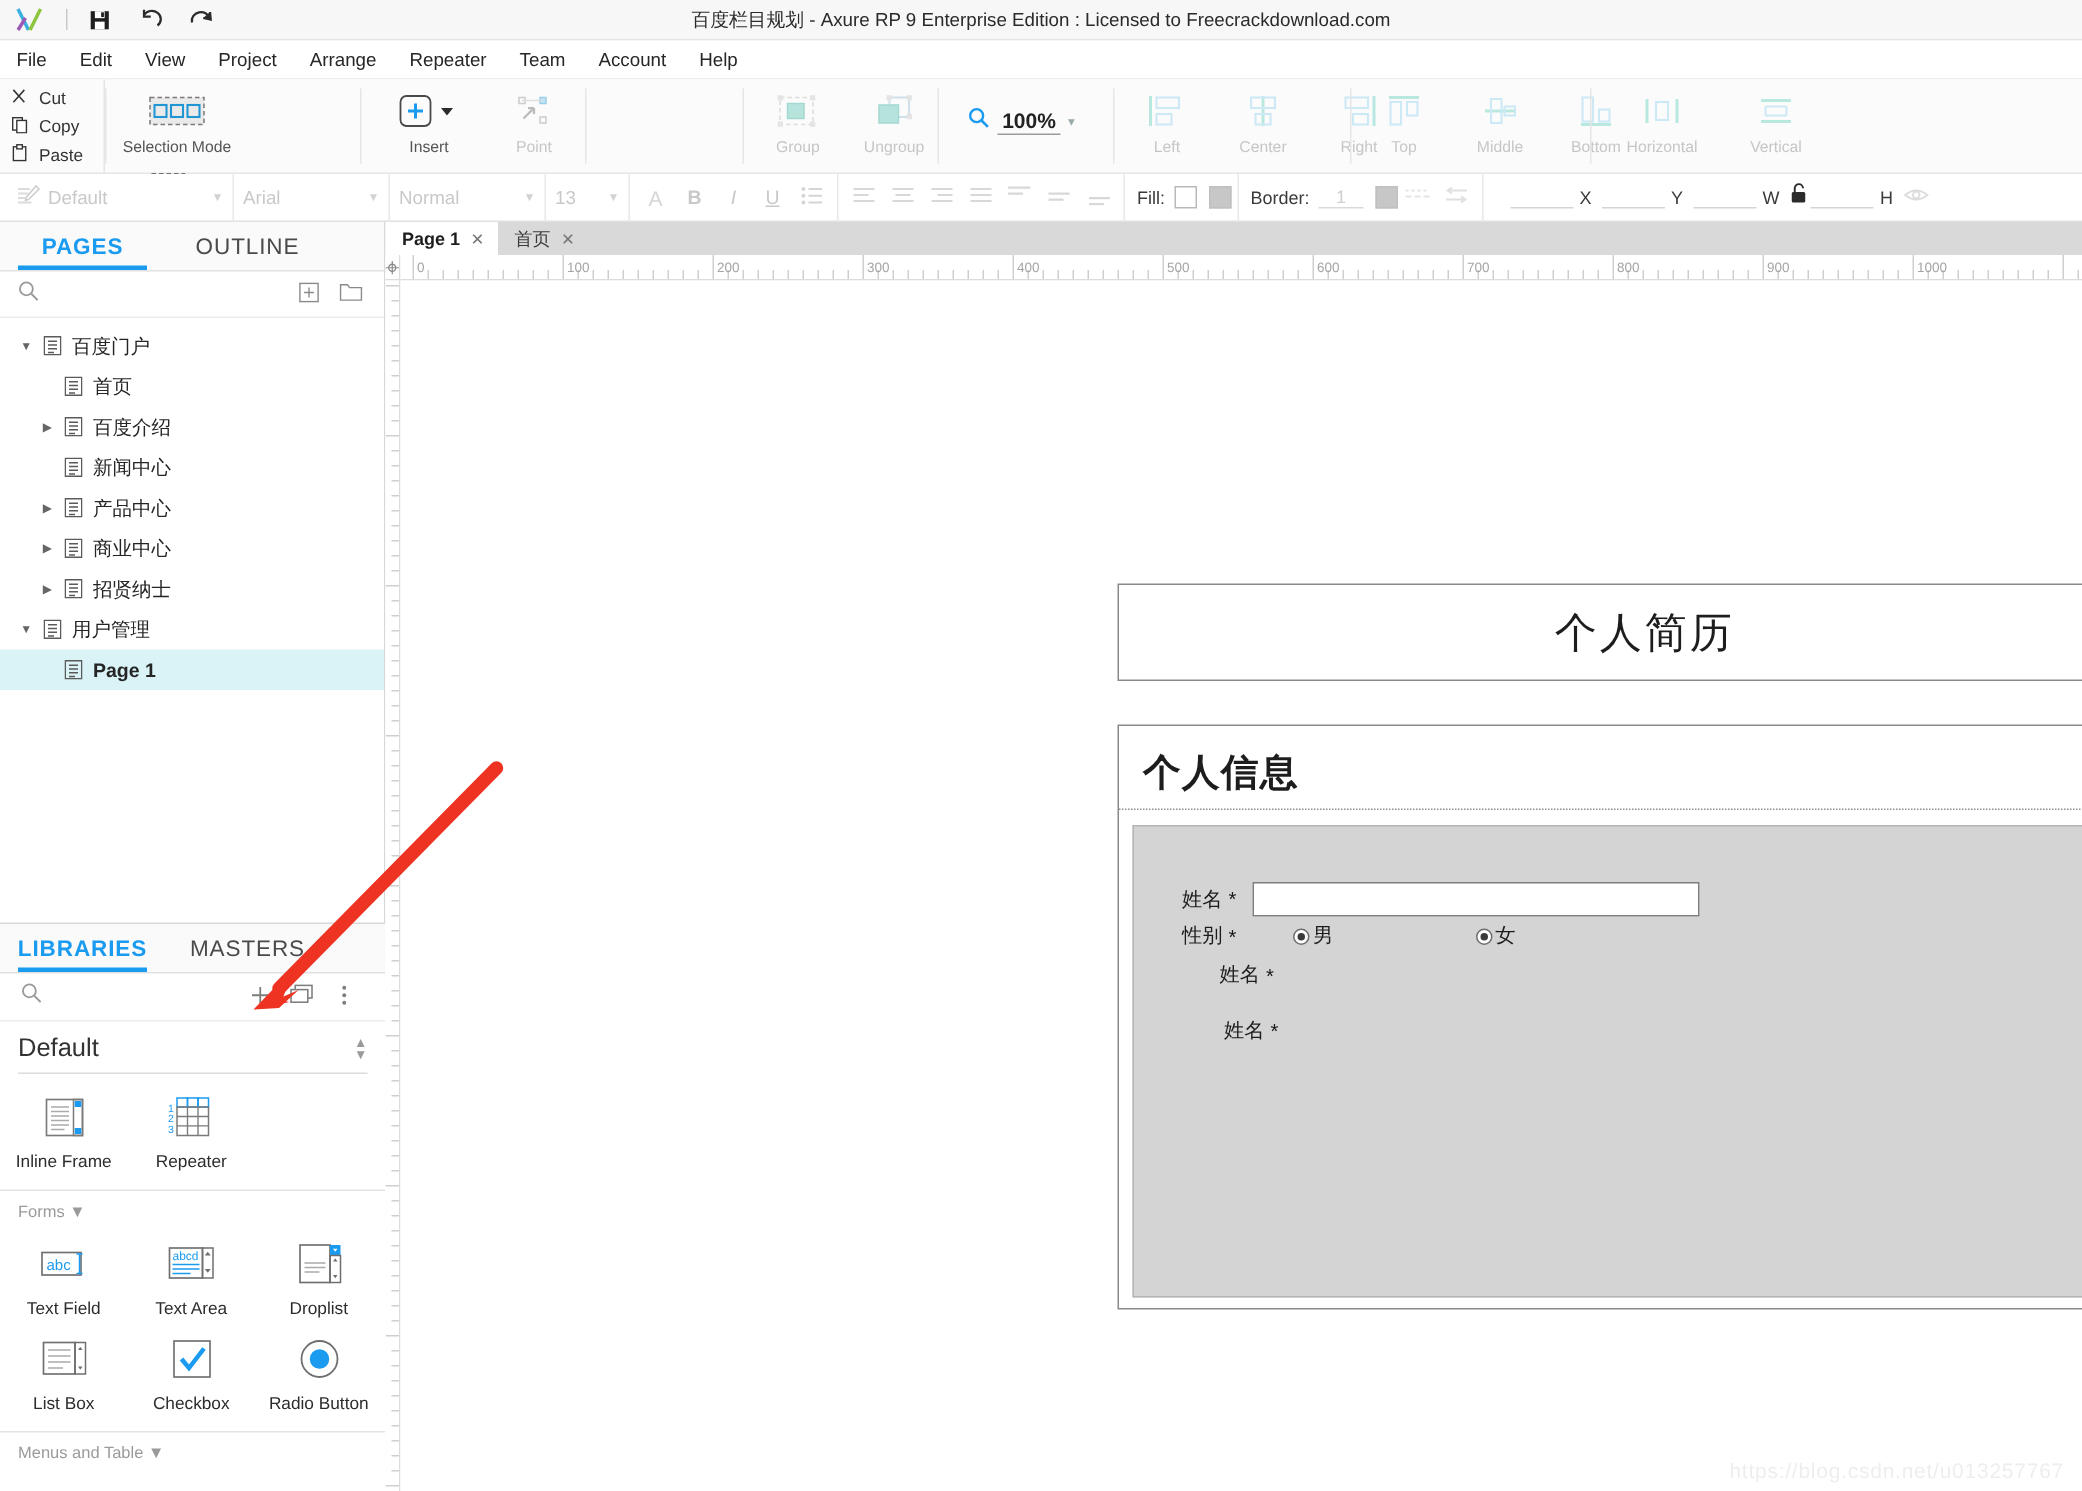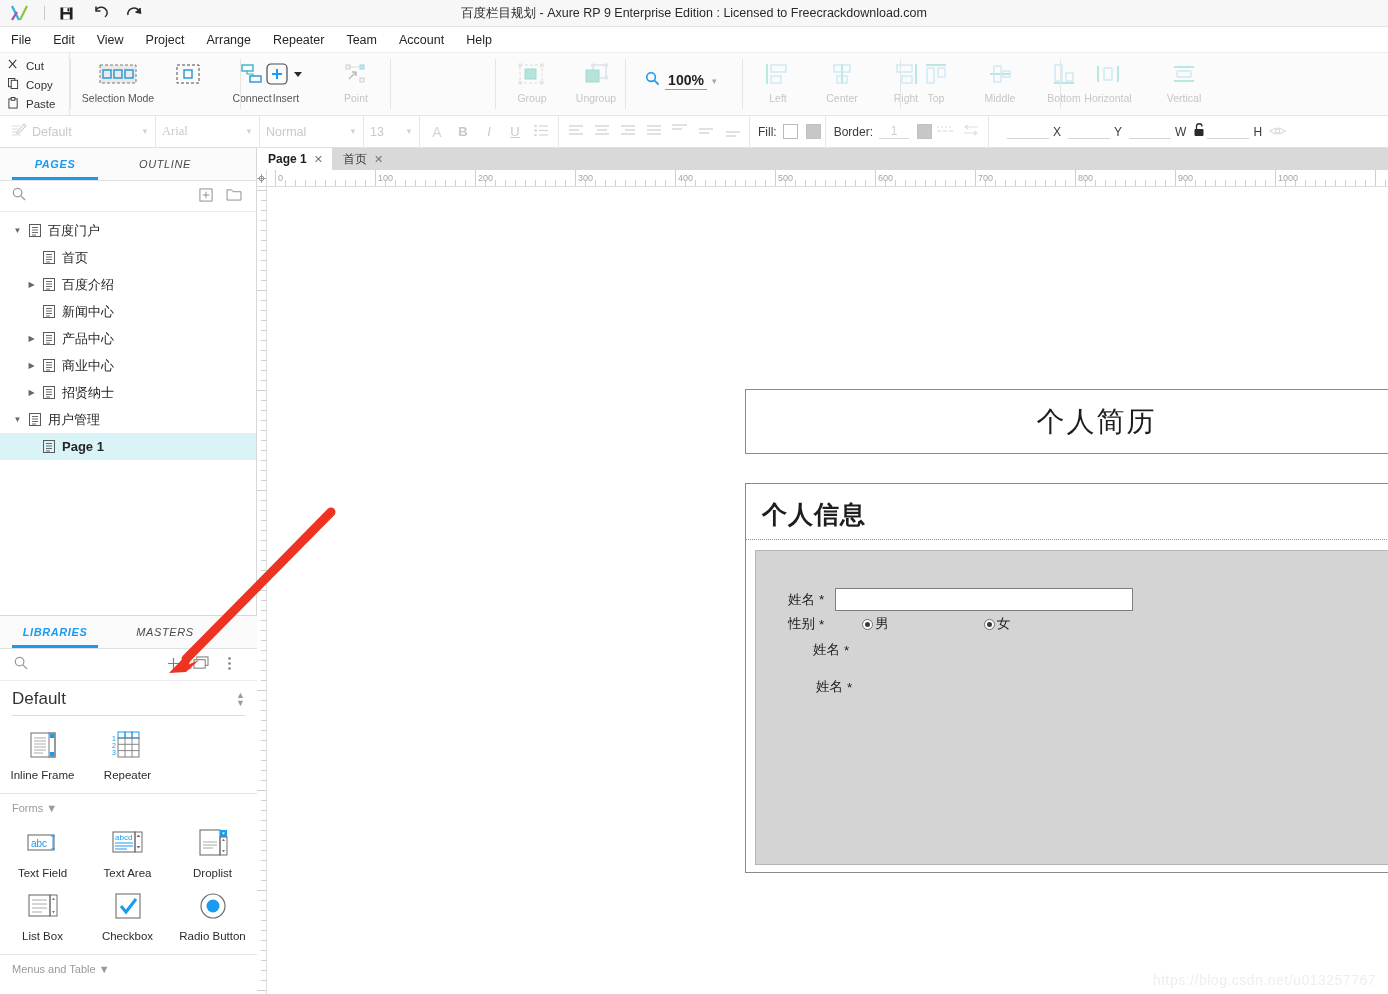--- a/index.html
+++ b/index.html
@@ -105,22 +105,22 @@
   .leftpane {
     position: absolute; top: 148px; left: 0; width: 257px; height: 846px;
     background: #ffffff; border-right: 1px solid #d8d8d8;
   }
   .paneltabs {
     height: 33px; display: flex; align-items: stretch;
     border-bottom: 1px solid #e1e1e1; background: #fafafa;
   }
   .ptab {
     display: flex; align-items: center; justify-content: center;
-    font-size: 11px; letter-spacing: .6px; color: #4a4a4a; cursor: default;
-    width: 110px; position: relative; font-style: italic;
+    font-size: 15px; letter-spacing: .6px; color: #4a4a4a; cursor: default;
+    width: 110px; position: relative;
   }
   .ptab.active { color: #1b9bf0; font-weight: bold; }
   .ptab.active::after {
     content: ""; position: absolute; left: 12px; right: 12px; bottom: 0;
     height: 3px; background: #1b9bf0;
   }
   .searchrow {
     height: 31px; display: flex; align-items: center; padding: 0 12px;
     border-bottom: 1px solid #ececec; gap: 8px;
   }
@@ -321,21 +321,21 @@
             <rect x="1" y="2" width="9" height="10" stroke="#333" fill="none" stroke-width="1"></rect>
             <rect x="3.5" y="0.5" width="4" height="3" stroke="#333" fill="#fff" stroke-width="1"></rect>
           </svg>
         </span>
         <span>Paste</span>
       </div>
     </div>
 
     <div class="tdiv" style="left:70px;"></div>
 
-    <div class="tgroup" style="left:80px;">
+    <div class="tgroup" style="left:80px;flex-direction:column;">
       <div class="tbtn wide">
         <span class="ico">
           <svg width="38" height="24" viewBox="0 0 38 24">
             <rect x="1" y="3" width="36" height="18" fill="#eaeaea" stroke="#7a7a7a" stroke-width="1" stroke-dasharray="3,2"></rect>
             <rect x="4" y="8" width="8" height="8" fill="none" stroke="#2196d3" stroke-width="1.4"></rect>
             <rect x="15" y="8" width="8" height="8" fill="none" stroke="#2196d3" stroke-width="1.4"></rect>
             <rect x="26" y="8" width="8" height="8" fill="none" stroke="#2196d3" stroke-width="1.4"></rect>
           </svg>
         </span>
         <span class="lbl">Selection Mode</span>
@@ -532,21 +532,21 @@
     <div class="fb-sel" style="width:156px;">
       <span class="fb-ico">
         <svg width="16" height="14" viewBox="0 0 16 14">
           <path d="M1 3 L9 3 M1 6 L8 6 M1 9 L6 9 M1 12 L10 12" stroke="#dcdcdc" stroke-width="1.2"></path>
           <path d="M13 1 L15 3 L8 10 L6 10.5 L6.6 8.5 Z" fill="none" stroke="#cfcfcf" stroke-width="1.1"></path>
         </svg>
       </span>
       <span class="fb-text">Default</span>
       <span class="fb-arrow">▼</span>
     </div>
-    <div class="fb-sel" style="width:104px;font-family:Liberation Serif, serif;">
+    <div class="fb-sel" style="width:104px;">
       <span class="fb-text">Arial</span>
       <span class="fb-arrow">▼</span>
     </div>
     <div class="fb-sel" style="width:104px;">
       <span class="fb-text">Normal</span>
       <span class="fb-arrow">▼</span>
     </div>
     <div class="fb-sel" style="width:56px;">
       <span class="fb-text">13</span>
       <span class="fb-arrow">▼</span>

